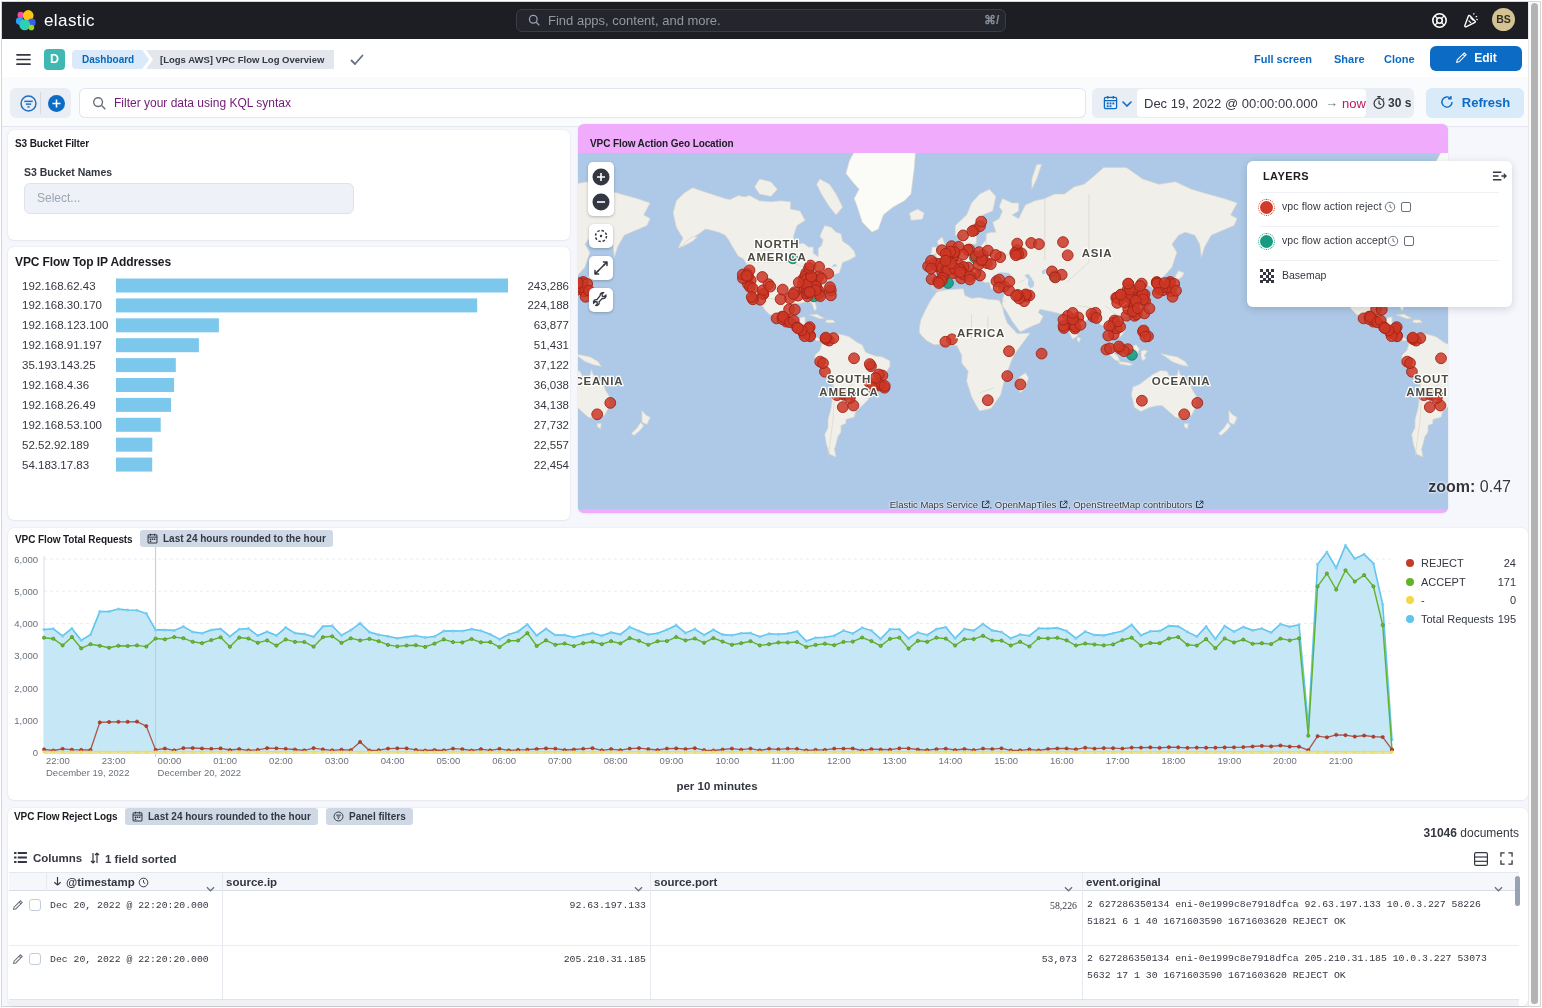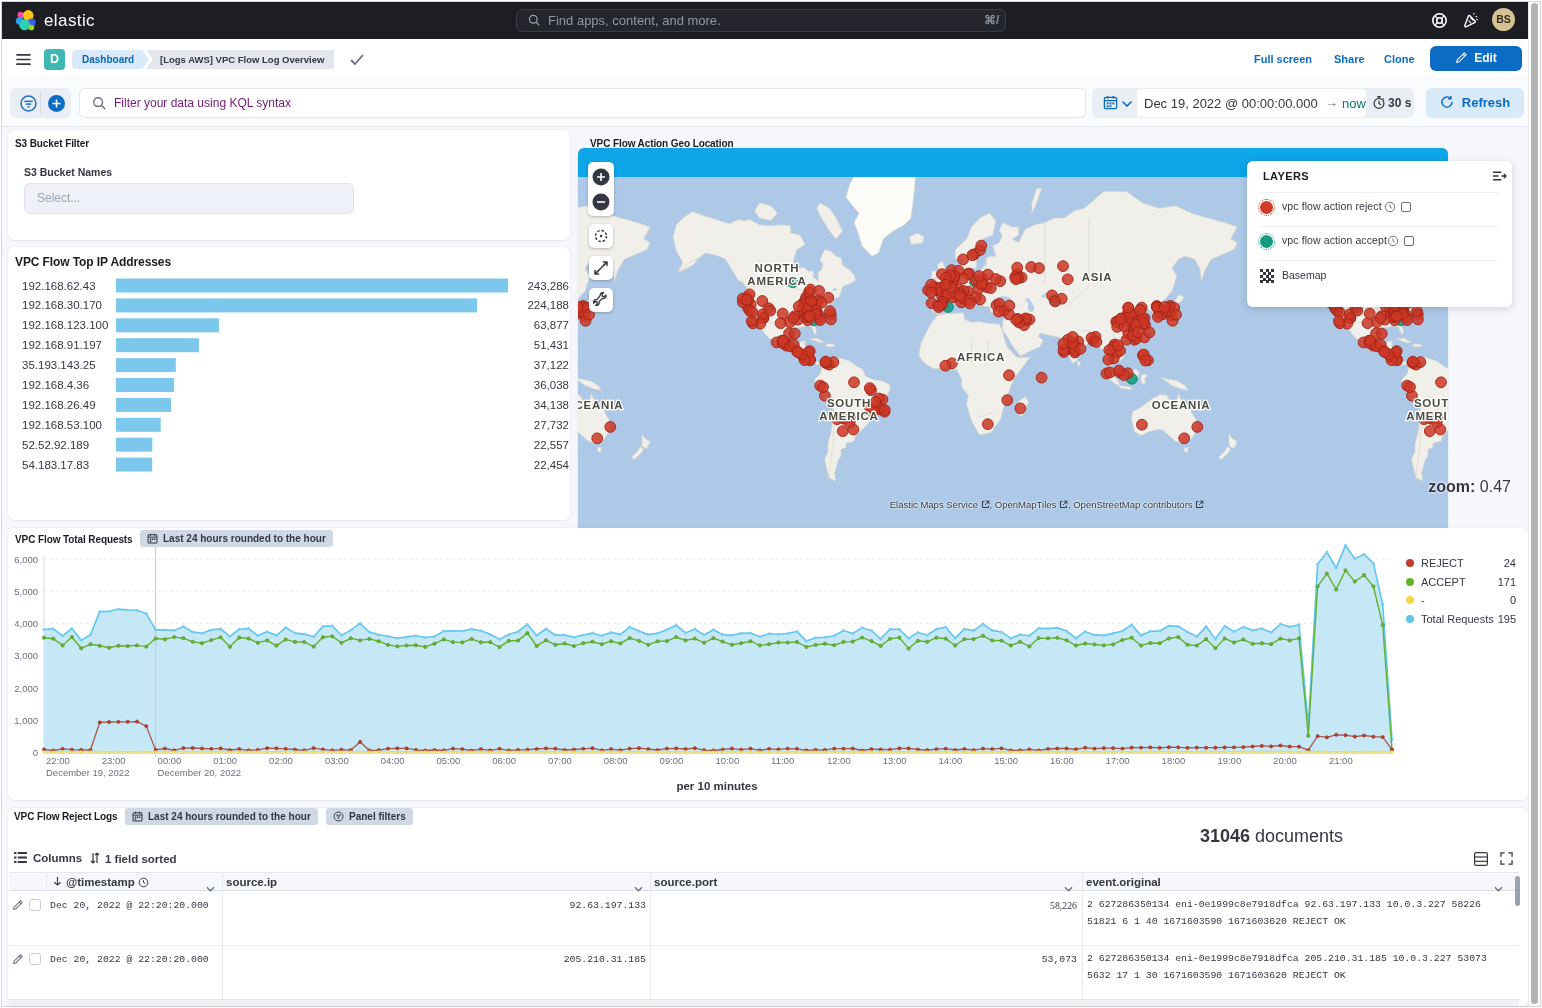--- a/index.html
+++ b/index.html
@@ -110,21 +110,21 @@
     </svg>
   </div>
 <div style="position:absolute;left:1122px;top:101px">
     <svg width="10" height="6" viewBox="0 0 10 6">
       <path d="M1 1l4 4 4-4" fill="none" stroke="#0c6bc4" stroke-width="1.6" stroke-linecap="round"></path>
     </svg>
   </div>
 <div style="position:absolute;left:1137px;top:89px;width:229px;height:28px;background:#fff;border-radius:4px"></div>
 <div style="position:absolute;left:1144px;top:96px;color:#343741;font-size:13px">Dec 19, 2022 @ 00:00:00.000</div>
 <div style="position:absolute;left:1325px;top:95px;color:#69707d;font-size:13px">→</div>
-<div style="position:absolute;left:1342px;top:96px;color:#0f766e;font-size:13px">now</div>
+<div style="position:absolute;left:1342px;top:96px;color:#be185d;font-size:13px">now</div>
 <div style="position:absolute;left:1372px;top:95px">
     <svg width="14" height="15" viewBox="0 0 16 16">
       <circle cx="8" cy="9" r="5.6" fill="none" stroke="#343741" stroke-width="1.4"></circle>
       <path d="M8 5.8v3.4l2.4 1.3" fill="none" stroke="#343741" stroke-width="1.3"></path>
       <path d="M6 1.3h4M8 1.3V3.2" stroke="#343741" stroke-width="1.4"></path>
       <path d="M12.6 3.4l1.1 1.1" stroke="#343741" stroke-width="1.3"></path>
     </svg>
   </div>
 <div style="position:absolute;left:1388px;top:96px;color:#343741;font-size:12px;font-weight:bold">30 s</div>
 <div style="position:absolute;left:1426px;top:88px;width:98px;height:30px;background:#d9eaf9;border-radius:6px;color:#0c6bc4;font-size:13px;font-weight:bold;text-align:center;line-height:30px"><span style="position:relative;top:2px;margin-right:8px;display:inline-block"><svg width="14" height="14" viewBox="0 0 16 16">
@@ -165,21 +165,21 @@
       <text x="14" y="156.8" font-size="11.5" fill="#343741">192.168.53.100</text>
       <text x="561" y="156.8" text-anchor="end" font-size="11.5" fill="#343741">27,732</text>
       <rect x="108" y="165.7" width="36.3" height="14" fill="#7cc8ed"></rect>
       <text x="14" y="176.7" font-size="11.5" fill="#343741">52.52.92.189</text>
       <text x="561" y="176.7" text-anchor="end" font-size="11.5" fill="#343741">22,557</text>
       <rect x="108" y="185.6" width="36.2" height="14" fill="#7cc8ed"></rect>
       <text x="14" y="196.6" font-size="11.5" fill="#343741">54.183.17.83</text>
       <text x="561" y="196.6" text-anchor="end" font-size="11.5" fill="#343741">22,454</text>
     </svg>
   </div>
-<div style="position:absolute;left:578px;top:148px;width:870px;height:389px;background:#0ea5e9;border-radius:6px;box-shadow:0 0 2px 0 rgba(0,0,0,.1),0 1px 3px -1px rgba(0,0,0,.08);overflow:hidden">
+<div style="position:absolute;left:578px;top:124px;width:870px;height:389px;background:#f0abfc;border-radius:6px;box-shadow:0 0 2px 0 rgba(0,0,0,.1),0 1px 3px -1px rgba(0,0,0,.08);overflow:hidden">
     <svg width="950" height="356" viewBox="578 159 950 356" style="position:absolute;left:0;top:29px">
 <rect x="578" y="159" width="950" height="356" fill="#adc9e7"></rect>
 <g id="wld">
         <path d="M673.1,219.0 L676.3,206.8 L684.5,198.7 L692.6,193.8 L705.7,198.2 L717.1,201.9 L725.2,204.6 L730.1,205.5 L738.3,201.5 L744.8,202.8 L749.7,201.5 L759.5,206.8 L770.9,207.7 L780.7,206.8 L790.5,207.7 L790.5,215.1 L800.2,217.1 L805.1,226.4 L797.0,231.6 L793.7,241.3 L793.7,247.3 L797.0,250.2 L803.5,249.3 L808.4,253.0 L813.3,253.0 L813.3,259.2 L818.2,262.8 L818.2,254.3 L821.4,251.6 L823.1,245.8 L819.8,242.8 L821.4,238.2 L824.7,231.6 L831.2,233.3 L836.1,238.2 L841.0,239.7 L842.6,247.3 L849.2,251.6 L854.1,257.0 L855.7,262.3 L849.2,266.0 L842.6,268.5 L839.4,278.9 L832.9,281.1 L832.9,284.8 L826.3,287.5 L824.7,291.7 L823.1,294.7 L823.1,297.6 L816.6,304.3 L814.9,307.1 L816.6,314.3 L814.9,317.0 L813.3,313.4 L811.7,308.9 L806.8,307.5 L801.9,308.9 L798.6,309.8 L793.7,308.9 L788.8,312.5 L788.8,316.1 L792.1,327.6 L798.6,328.1 L800.2,323.4 L805.1,323.0 L805.1,331.4 L811.7,333.1 L811.7,338.8 L816.6,343.6 L818.2,344.0 L821.4,346.1 L816.6,346.9 L814.9,345.3 L808.4,340.4 L805.1,337.2 L798.6,335.5 L793.7,332.3 L788.8,331.4 L782.3,329.8 L775.8,326.4 L775.8,322.2 L769.3,320.4 L764.4,315.2 L761.1,309.8 L756.2,303.4 L751.3,299.6 L748.1,294.7 L744.8,288.6 L744.8,282.2 L744.8,274.4 L746.4,269.7 L743.2,264.8 L738.3,262.3 L733.4,254.3 L728.5,245.8 L725.2,241.3 L718.7,238.2 L712.2,236.6 L705.7,234.9 L699.2,239.7 L694.3,242.8 L689.4,245.8 L682.9,251.6 L678.0,254.3 L682.9,244.3 L676.3,233.3 Z" fill="#f1efe9" stroke="#d8d4c9" stroke-width="0.7"></path>
 <path d="M849.2,167.1 L865.5,136.3 L881.8,110.0 L917.6,126.7 L914.4,173.5 L911.1,200.1 L904.6,206.8 L893.2,213.1 L883.4,220.9 L878.5,234.9 L872.0,238.2 L862.2,228.2 L857.3,213.1 L854.1,204.6 L859.0,195.3 L852.4,187.7 L845.9,179.4 Z" fill="#fbfbf8" stroke="#d8d4c9" stroke-width="0.7"></path>
 <path d="M819.8,185.0 L829.6,190.3 L836.1,200.1 L842.6,213.1 L836.1,220.9 L829.6,213.1 L821.4,200.1 L816.6,190.3 Z" fill="#f1efe9" stroke="#d8d4c9" stroke-width="0.7"></path>
 <path d="M759.5,185.0 L770.9,187.7 L777.4,195.3 L770.9,202.4 L759.5,200.1 L754.6,192.8 Z" fill="#f1efe9" stroke="#d8d4c9" stroke-width="0.7"></path>
 <path d="M824.7,340.4 L829.6,338.8 L836.1,339.6 L844.3,341.2 L849.2,342.8 L857.3,348.5 L862.2,350.8 L865.5,358.0 L868.7,359.6 L875.3,362.0 L881.8,362.8 L889.9,366.7 L889.9,372.4 L886.7,377.2 L883.4,382.1 L883.4,390.4 L880.1,394.7 L868.7,399.9 L868.7,405.3 L862.2,411.7 L855.7,417.4 L854.1,423.3 L845.9,425.4 L845.9,429.5 L841.0,431.6 L841.0,438.2 L837.8,442.8 L836.1,450.0 L834.5,455.0 L836.1,463.0 L829.6,460.3 L826.3,450.0 L824.7,440.5 L828.0,433.8 L828.0,425.4 L831.2,413.6 L832.9,399.0 L832.9,387.1 L824.7,382.1 L821.4,374.0 L814.9,367.5 L814.9,361.2 L819.8,356.4 L821.4,351.6 L821.4,346.1 Z" fill="#f1efe9" stroke="#d8d4c9" stroke-width="0.7"></path>
 <path d="M937.2,297.6 L947.0,295.7 L963.3,294.7 L964.9,301.5 L971.5,304.3 L979.6,303.4 L987.8,305.2 L999.2,306.2 L1002.4,312.5 L1004.1,320.4 L1007.3,328.9 L1017.1,339.6 L1030.2,339.1 L1022.0,350.0 L1013.9,361.2 L1010.6,369.1 L1004.1,387.1 L1000.8,400.8 L991.0,414.5 L979.6,417.0 L976.4,411.7 L971.5,402.6 L966.6,387.1 L968.2,377.2 L961.7,369.1 L961.7,361.2 L956.8,351.6 L943.7,350.0 L934.0,350.8 L925.8,346.1 L919.3,338.8 L919.3,333.9 L920.9,325.6 L925.8,315.2 L930.7,306.2 Z" fill="#f1efe9" stroke="#d8d4c9" stroke-width="0.7"></path>
 <path d="M1018.7,383.7 L1025.3,378.8 L1028.5,383.7 L1025.3,393.8 L1020.4,399.0 L1017.1,392.1 Z" fill="#f1efe9" stroke="#d8d4c9" stroke-width="0.7"></path>
@@ -1314,21 +1314,21 @@
         <rect x="10" y="8" width="2.2" height="2.2"></rect>
         <rect x="4" y="11" width="2.2" height="2.2"></rect>
       </g>
     </svg>Last 24 hours rounded to the hour</div>
 <div style="position:absolute;left:326px;top:808px;height:17px;background:#cfd9e6;border-radius:3px;font-size:10px;font-weight:bold;color:#343741;line-height:17px;padding:0 7px"><svg width="11" height="11" viewBox="0 0 16 16" style="display:inline-block;vertical-align:-2px;margin-right:5px">
       <circle cx="8" cy="8" r="6.5" fill="none" stroke="#343741" stroke-width="1.4"></circle>
       <line x1="4.5" y1="6" x2="11.5" y2="6" stroke="#343741" stroke-width="1.4"></line>
       <line x1="6" y1="8.6" x2="10" y2="8.6" stroke="#343741" stroke-width="1.4"></line>
       <line x1="7.2" y1="11" x2="8.8" y2="11" stroke="#343741" stroke-width="1.4"></line>
     </svg>Panel filters</div>
-<div style="position:absolute;left:1200px;top:826px;width:319px;text-align:left;font-size:18px;color:#343741"><b>31046</b> documents</div>
+<div style="position:absolute;left:1200px;top:826px;width:319px;text-align:right;font-size:12px;color:#343741"><b>31046</b> documents</div>
 <div style="position:absolute;left:14px;top:852px;font-size:11.5px;font-weight:bold;color:#343741"><svg width="13" height="11" viewBox="0 0 14 12" style="display:inline-block;vertical-align:-1px;margin-right:6px">
       <g fill="#343741">
         <rect x="0" y="0" width="2.6" height="2.2"></rect>
         <rect x="4" y="0" width="10" height="2.2"></rect>
         <rect x="0" y="4.9" width="2.6" height="2.2"></rect>
         <rect x="4" y="4.9" width="10" height="2.2"></rect>
         <rect x="0" y="9.8" width="2.6" height="2.2"></rect>
         <rect x="4" y="9.8" width="10" height="2.2"></rect>
       </g>
     </svg>Columns</div>

